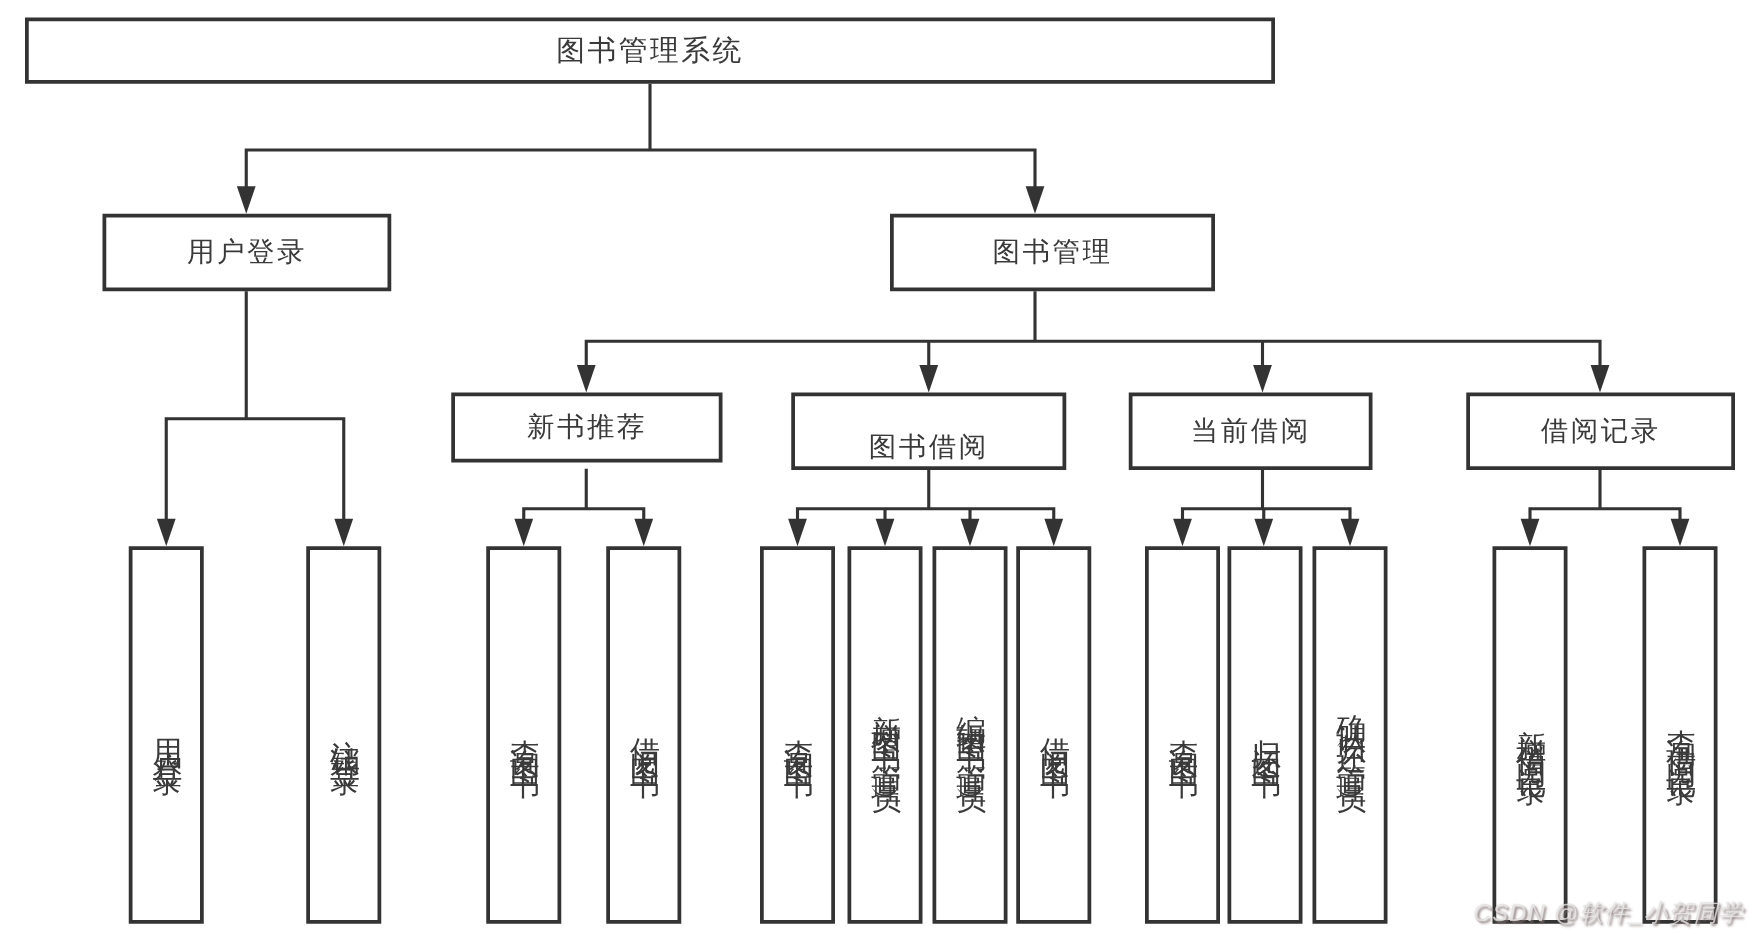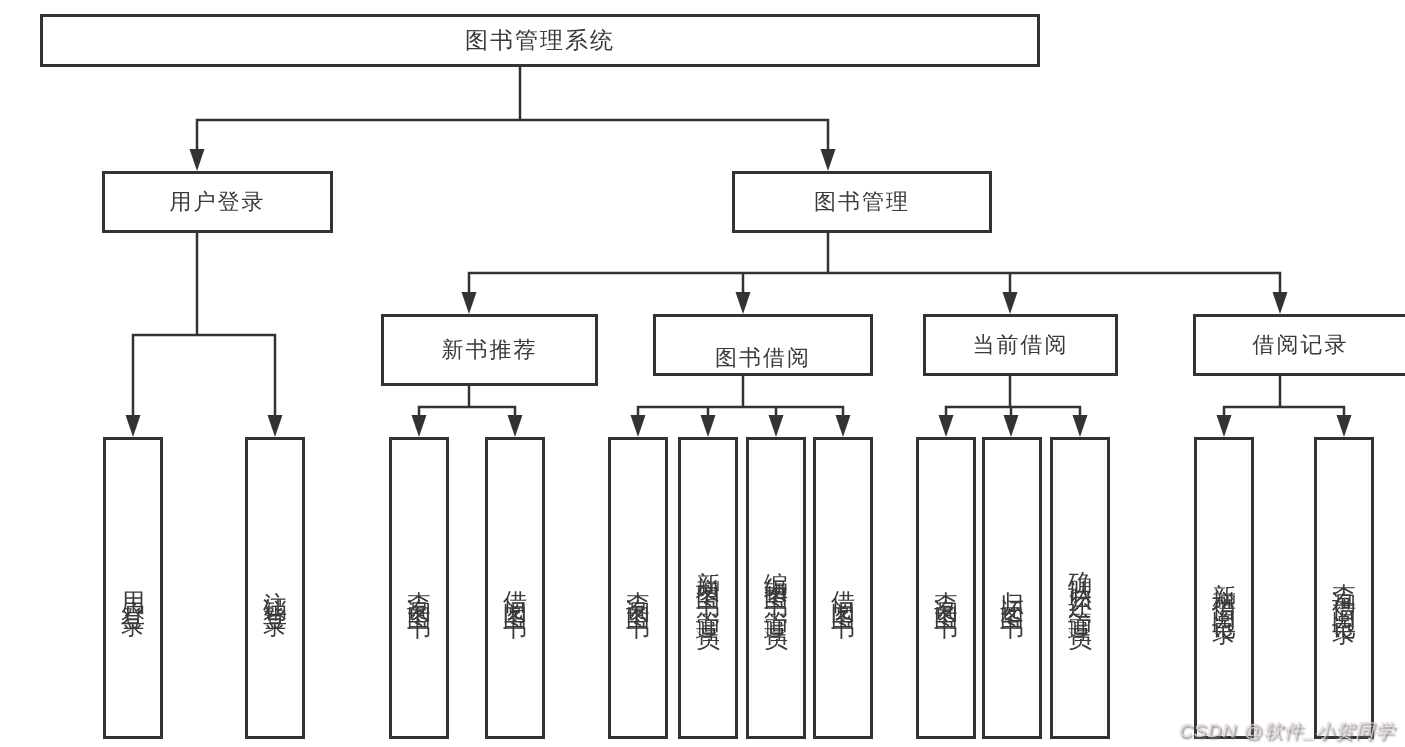--- a/index.html
+++ b/index.html
@@ -21,21 +21,21 @@
     position: absolute;
     box-sizing: border-box;
     border: 3px solid #333333;
     background: #ffffff;
     display: flex;
     align-items: center;
     justify-content: center;
     color: #3a3a3a;
     z-index: 2;
   }
-  .hbox { font-size: 22px; letter-spacing: 2px; margin-left: 20px; }
+  .hbox { font-size: 22px; letter-spacing: 2px; }
   .root-box { font-size: 23px; }
   .leaf span {
     writing-mode: vertical-rl;
     text-orientation: mixed;
     font-size: 24px;
     letter-spacing: 8px;
     line-height: 1;
     color: #3a3a3a;
   }
   #watermark {
@@ -112,21 +112,21 @@
     <span>图书管理系统</span>
   </div>
 
   <div class="box hbox" style="left:82px; top:171px; width:231px; height:62px;">
     <span>用户登录</span>
   </div>
   <div class="box hbox" style="left:712px; top:171px; width:260px; height:62px;">
     <span>图书管理</span>
   </div>
 
-  <div class="box hbox" style="left:361px; top:314px; width:217px; height:72px;">
+  <div class="box hbox" style="left:361px; top:314px; width:217px; height:56px;">
     <span>新书推荐</span>
   </div>
   <div class="box hbox" style="left:633px; top:314px; width:220px; height:62px;align-items:flex-end;">
     <span>图书借阅</span>
   </div>
   <div class="box hbox" style="left:903px; top:314px; width:195px; height:62px;">
     <span>当前借阅</span>
   </div>
   <div class="box hbox" style="left:1173px; top:314px; width:215px; height:62px;">
     <span>借阅记录</span>

